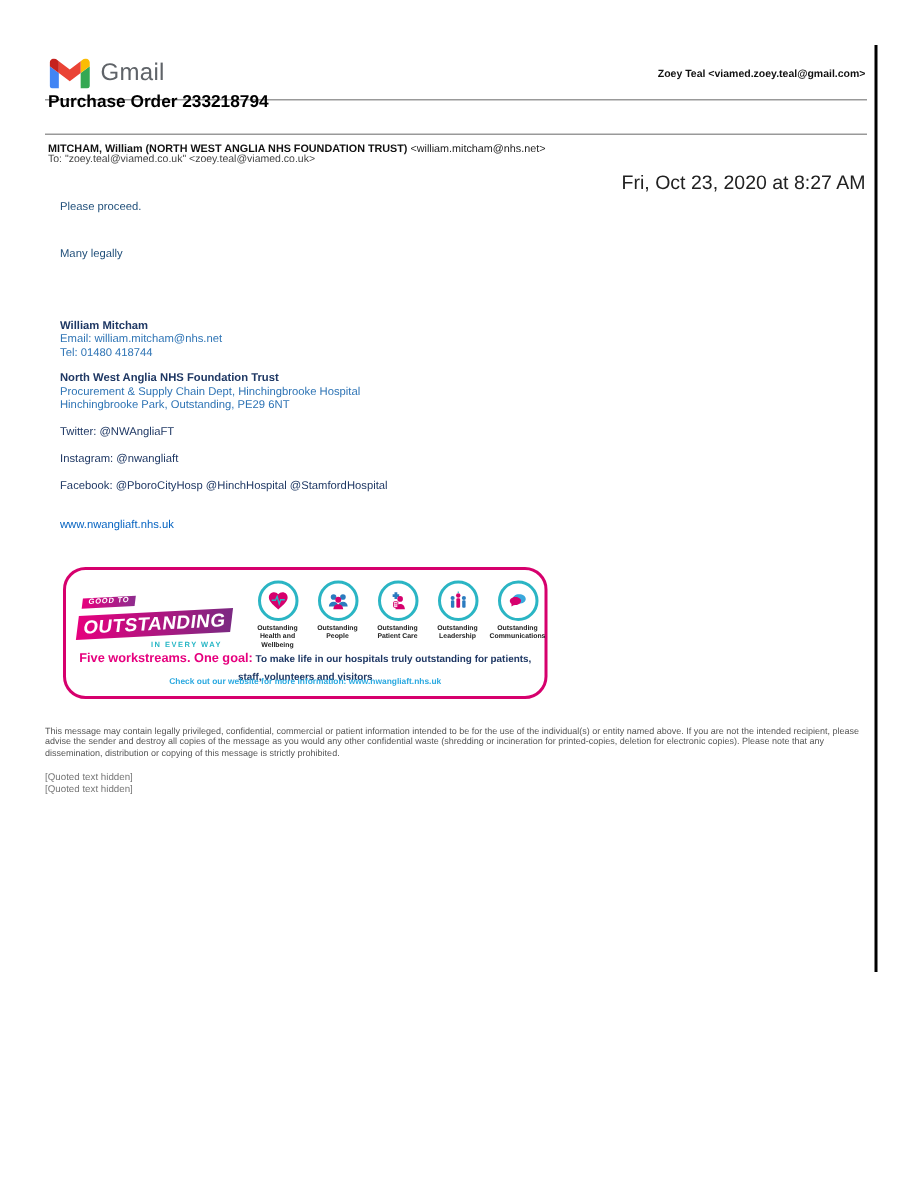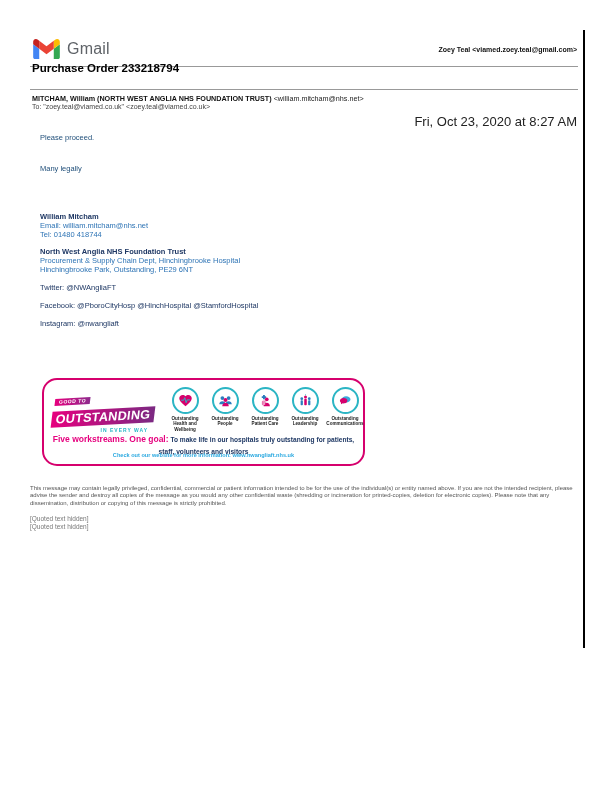--- a/index.html
+++ b/index.html
@@ -112,22 +112,23 @@
     <div class="msg-blue">Many legally</div>
     <div class="gap40"></div>
     <div class="sig-name">William Mitcham</div>
     <div class="sig-link">Email: william.mitcham@nhs.net</div>
     <div class="sig-link">Tel: 01480 418744</div>
     <div class="gap8"></div>
     <div class="sig-org">North West Anglia NHS Foundation Trust</div>
     <div class="sig-dept">Procurement &amp; Supply Chain Dept, Hinchingbrooke Hospital</div>
     <div class="sig-dept">Hinchingbrooke Park, Outstanding, PE29 6NT</div>
     <div class="sig-social social-line">Twitter: @NWAngliaFT</div>
+    <div class="sig-social social-line">Instagram: @nwangliaft</div>
     <div class="sig-social social-line">Facebook: @PboroCityHosp @HinchHospital @StamfordHospital</div>
-    <div class="sig-social social-line">Instagram: @nwangliaft</div>
+    <div class="sig-web web-line">www.nwangliaft.nhs.uk</div>
   </div>
 
   <div class="banner">
     <div class="gto-logo">
       <span class="gto-top">GOOD TO</span><br>
       <span class="gto-main">OUTSTANDING</span>
       <div class="gto-sub">IN EVERY WAY</div>
     </div>
 
     <div class="icons-row">

